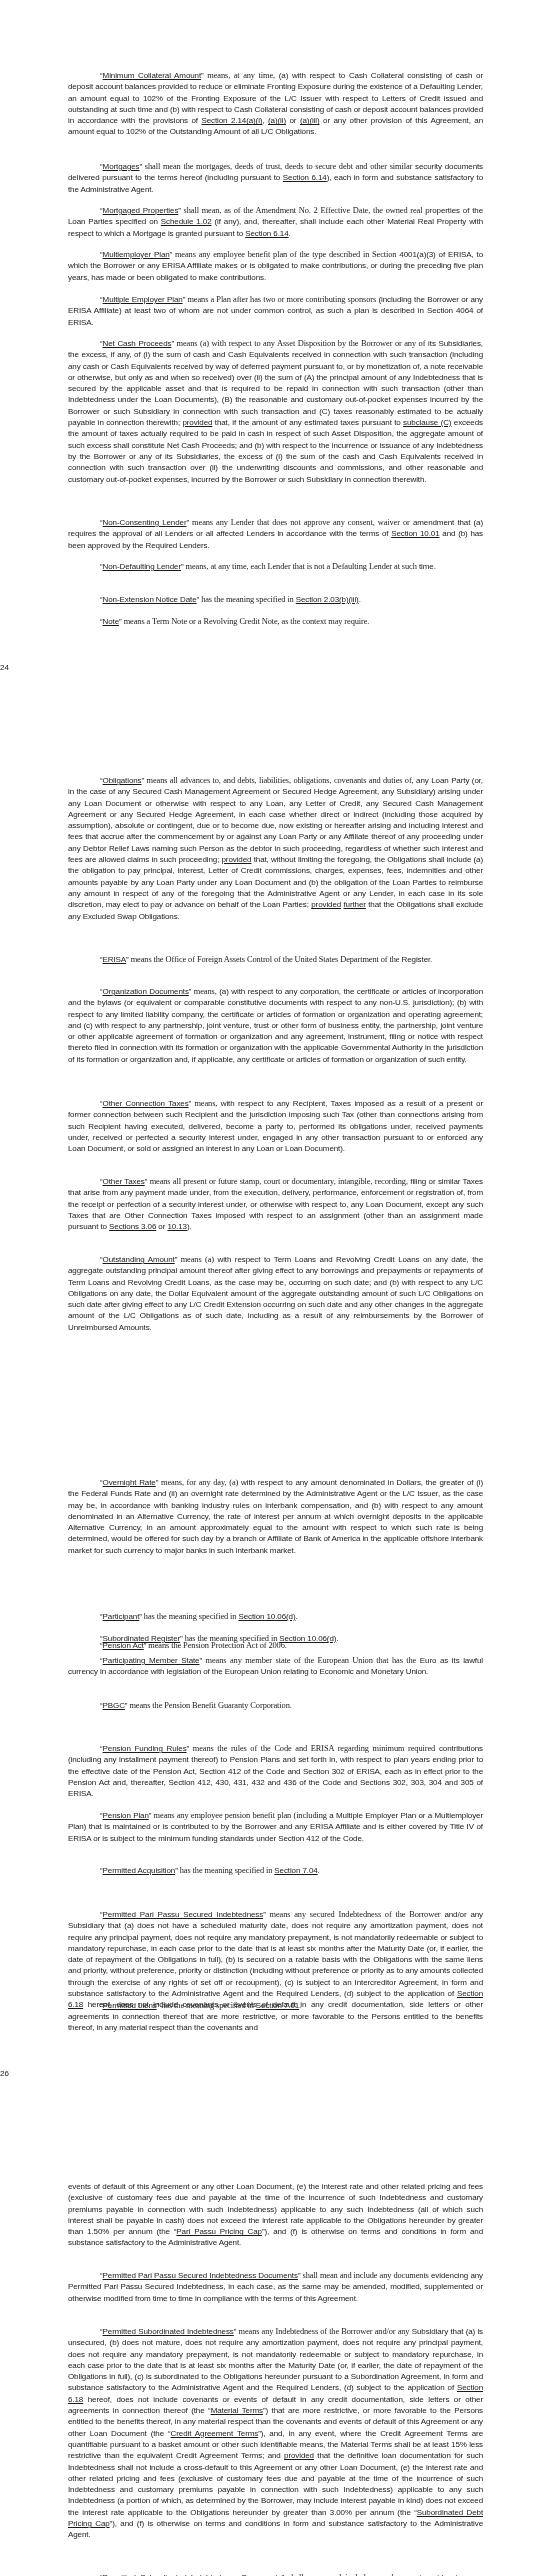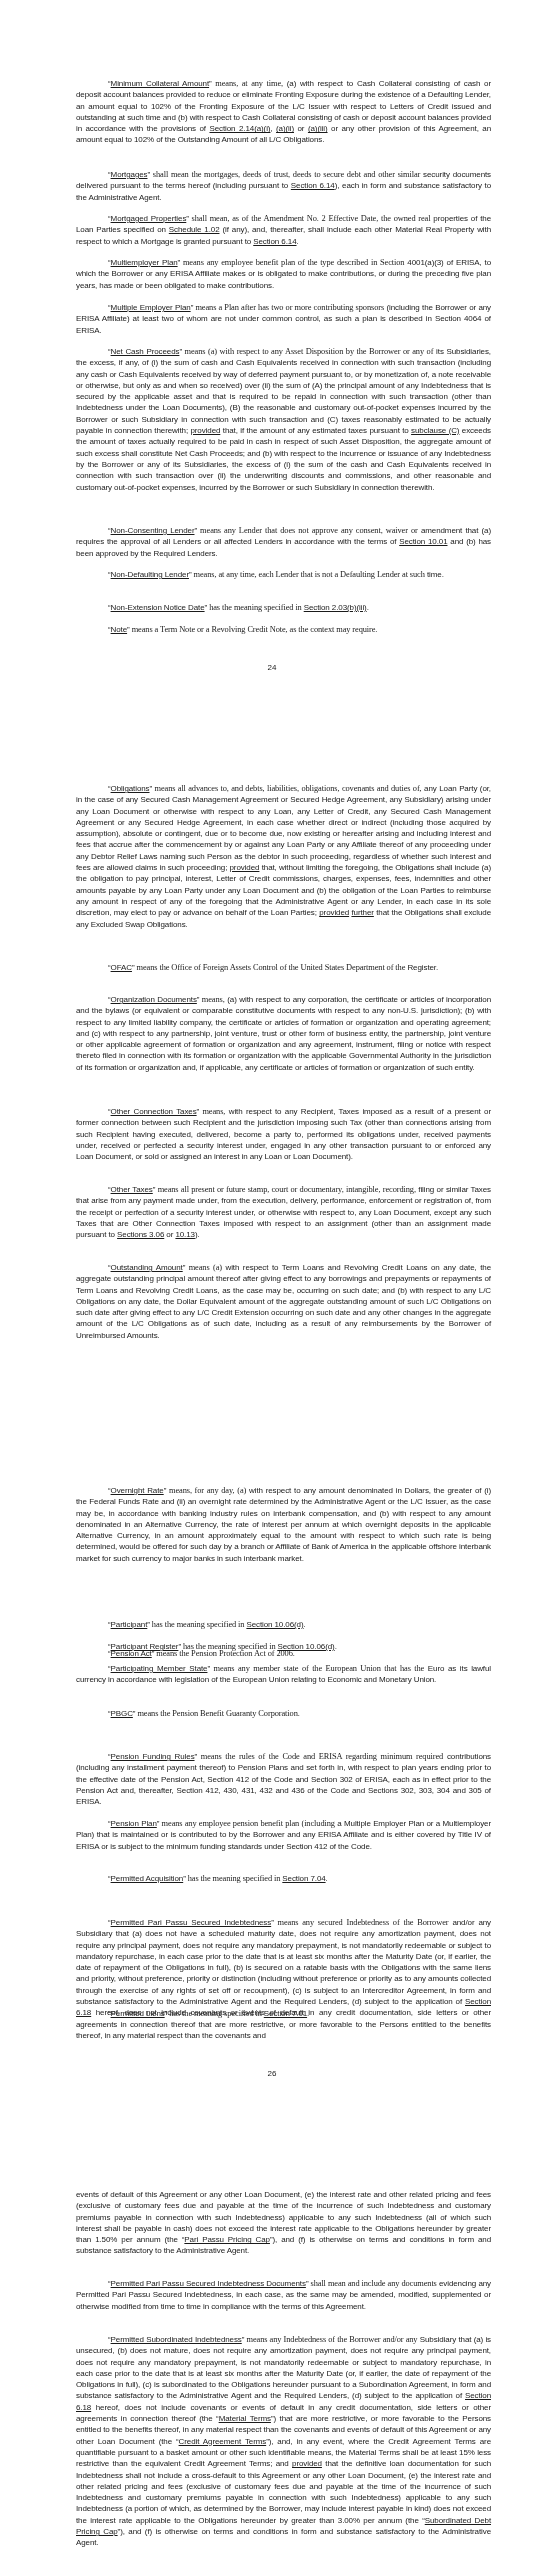--- a/index.html
+++ b/index.html
@@ -1,28 +1,28 @@
 <!DOCTYPE html>
 <html style="font-size:8.2px"><head>
 <meta charset="utf-8">
 <style>
   html, body { margin: 0; padding: 0; background: #ffffff; }
   body { width: 544px; height: 2813px; position: relative; overflow: hidden; }
   .doc { position: absolute; left: 0; top: 0; width: 544px; height: 2813px; }
   .para {
     position: absolute; left: 64px; width: 415px;
     font-family: "Liberation Sans", sans-serif; font-size: 8px; line-height: 11.3px;
-    color: #1a1a1a; text-align: justify; text-indent: 32px; margin: 12px;
+    color: #1a1a1a; text-align: justify; text-indent: 32px; margin: 4px;
     letter-spacing: -0.1px;
   }
   .para.cont { text-indent: 0; }
   .serif { font-family: "Liberation Serif", serif; font-size: 8.4px; }
   .term, .ref { text-decoration: underline; text-underline-offset: 1px; }
   .pagenum {
-    position: absolute; left: 0; width: 544px; text-align: center;
+    position: absolute; left: 0; width: 544px; text-align: left;
     font-family: "Liberation Sans", sans-serif; font-size: 8px; line-height: 11.3px; color: #1a1a1a;
   }
 </style>
 </head>
 <body>
 
 <div class="doc">
 
   <p class="para" style="top:66px">“<span class="term">Minimum Collateral Amount</span>”<span class="serif"> means, at any time,</span><span> (a) with respect to Cash Collateral consisting of cash or deposit account balances provided to reduce or eliminate Fronting Exposure during the existence of a Defaulting Lender, an amount equal to 102% of the Fronting Exposure of the L/C Issuer with respect to Letters of Credit issued and outstanding at such time and (b) with respect to Cash Collateral consisting of cash or deposit account balances provided in accordance with the provisions of </span><span class="ref">Section 2.14(a)(i)</span><span>, </span><span class="ref">(a)(ii)</span><span> or </span><span class="ref">(a)(iii)</span><span> or any other provision of this Agreement, an amount equal to 102% of the Outstanding Amount of all L/C Obligations.</span></p>
   <p class="para" style="top:157px">“<span class="term">Mortgages</span>”<span class="serif"> shall mean the mortgages, deeds of trust, deeds to secure debt and other similar</span><span> security documents delivered pursuant to the terms hereof (including pursuant to </span><span class="ref">Section 6.14</span><span>), each in form and substance satisfactory to the Administrative Agent.</span></p>
@@ -30,29 +30,29 @@
   <p class="para" style="top:245px">“<span class="term">Multiemployer Plan</span>”<span class="serif"> means any employee benefit plan of the type described in Section</span><span> 4001(a)(3) of ERISA, to which the Borrower or any ERISA Affiliate makes or is obligated to make contributions, or during the preceding five plan years, has made or been obligated to make contributions.</span></p>
   <p class="para" style="top:290px">“<span class="term">Multiple Employer Plan</span>”<span class="serif"> means a Plan after has two or more contributing sponsors</span><span> (including the Borrower or any ERISA Affiliate) at least two of whom are not under common control, as such a plan is described in Section 4064 of ERISA.</span></p>
   <p class="para" style="top:334px">“<span class="term">Net Cash Proceeds</span>”<span class="serif"> means (a) with respect to any Asset Disposition by the Borrower or any of</span><span> its Subsidiaries, the excess, if any, of (i) the sum of cash and Cash Equivalents received in connection with such transaction (including any cash or Cash Equivalents received by way of deferred payment pursuant to, or by monetization of, a note receivable or otherwise, but only as and when so received) over (ii) the sum of (A) the principal amount of any Indebtedness that is secured by the applicable asset and that is required to be repaid in connection with such transaction (other than Indebtedness under the Loan Documents), (B) the reasonable and customary out-of-pocket expenses incurred by the Borrower or such Subsidiary in connection with such transaction and (C) taxes reasonably estimated to be actually payable in connection therewith; </span><span class="ref">provided</span><span> that, if the amount of any estimated taxes pursuant to </span><span class="ref">subclause (C)</span><span> exceeds the amount of taxes actually required to be paid in cash in respect of such Asset Disposition, the aggregate amount of such excess shall constitute Net Cash Proceeds; and (b) with respect to the incurrence or issuance of any Indebtedness by the Borrower or any of its Subsidiaries, the excess of (i) the sum of the cash and Cash Equivalents received in connection with such transaction over (ii) the underwriting discounts and commissions, and other reasonable and customary out-of-pocket expenses, incurred by the Borrower or such Subsidiary in connection therewith.</span></p>
   <p class="para" style="top:513px">“<span class="term">Non-Consenting Lender</span>”<span class="serif"> means any Lender that does not approve any consent, waiver or</span><span> amendment that (a) requires the approval of all Lenders or all affected Lenders in accordance with the terms of </span><span class="ref">Section 10.01</span><span> and (b) has been approved by the Required Lenders.</span></p>
   <p class="para" style="top:557px">“<span class="term">Non-Defaulting Lender</span>”<span class="serif"> means, at any time, each Lender that is not a Defaulting Lender at such</span><span> time.</span></p>
   <p class="para" style="top:590px">“<span class="term">Non-Extension Notice Date</span>”<span class="serif"> has the meaning specified in </span><span class="ref">Section 2.03(b)(iii)</span><span>.</span></p>
   <p class="para" style="top:612px">“<span class="term">Note</span>”<span class="serif"> means a Term Note or a Revolving Credit Note, as the context may require.</span></p>
   <div class="pagenum" style="top:662px">24</div>
 
   <p class="para" style="top:771px">“<span class="term">Obligations</span>”<span class="serif"> means all advances to, and debts, liabilities, obligations, covenants and duties of,</span><span> any Loan Party (or, in the case of any Secured Cash Management Agreement or Secured Hedge Agreement, any Subsidiary) arising under any Loan Document or otherwise with respect to any Loan, any Letter of Credit, any Secured Cash Management Agreement or any Secured Hedge Agreement, in each case whether direct or indirect (including those acquired by assumption), absolute or contingent, due or to become due, now existing or hereafter arising and including interest and fees that accrue after the commencement by or against any Loan Party or any Affiliate thereof of any proceeding under any Debtor Relief Laws naming such Person as the debtor in such proceeding, regardless of whether such interest and fees are allowed claims in such proceeding; </span><span class="ref">provided</span><span> that, without limiting the foregoing, the Obligations shall include (a) the obligation to pay principal, interest, Letter of Credit commissions, charges, expenses, fees, indemnities and other amounts payable by any Loan Party under any Loan Document and (b) the obligation of the Loan Parties to reimburse any amount in respect of any of the foregoing that the Administrative Agent or any Lender, in each case in its sole discretion, may elect to pay or advance on behalf of the Loan Parties; </span><span class="ref">provided</span><span> </span><span class="ref">further</span><span> that the Obligations shall exclude any Excluded Swap Obligations.</span></p>
-  <p class="para" style="top:950px">“<span class="term">OFAC</span>”<span class="serif"> means the Office of Foreign Assets Control of the United States Department of the</span><span> Register.</span></p>
+  <p class="para" style="top:950px">“<span class="term">ERISA</span>”<span class="serif"> means the Office of Foreign Assets Control of the United States Department of the</span><span> Register.</span></p>
   <p class="para" style="top:982px">“<span class="term">Organization Documents</span>”<span class="serif"> means,</span><span> (a) with respect to any corporation, the certificate or articles of incorporation and the bylaws (or equivalent or comparable constitutive documents with respect to any non-U.S. jurisdiction); (b) with respect to any limited liability company, the certificate or articles of formation or organization and operating agreement; and (c) with respect to any partnership, joint venture, trust or other form of business entity, the partnership, joint venture or other applicable agreement of formation or organization and any agreement, instrument, filing or notice with respect thereto filed in connection with its formation or organization with the applicable Governmental Authority in the jurisdiction of its formation or organization and, if applicable, any certificate or articles of formation or organization of such entity.</span></p>
   <p class="para" style="top:1094px">“<span class="term">Other Connection Taxes</span>”<span class="serif"> means,</span><span> with respect to any Recipient, Taxes imposed as a result of a present or former connection between such Recipient and the jurisdiction imposing such Tax (other than connections arising from such Recipient having executed, delivered, become a party to, performed its obligations under, received payments under, received or perfected a security interest under, engaged in any other transaction pursuant to or enforced any Loan Document, or sold or assigned an interest in any Loan or Loan Document).</span></p>
   <p class="para" style="top:1172px">“<span class="term">Other Taxes</span>”<span class="serif"> means all present or future stamp, court or documentary, intangible, recording,</span><span> filing or similar Taxes that arise from any payment made under, from the execution, delivery, performance, enforcement or registration of, from the receipt or perfection of a security interest under, or otherwise with respect to, any Loan Document, except any such Taxes that are Other Connection Taxes imposed with respect to an assignment (other than an assignment made pursuant to </span><span class="ref">Sections 3.06</span><span> or </span><span class="ref">10.13</span><span>).</span></p>
   <p class="para" style="top:1250px">“<span class="term">Outstanding Amount</span>”<span class="serif"> means (a)</span><span> with respect to Term Loans and Revolving Credit Loans on any date, the aggregate outstanding principal amount thereof after giving effect to any borrowings and prepayments or repayments of Term Loans and Revolving Credit Loans, as the case may be, occurring on such date; and (b) with respect to any L/C Obligations on any date, the Dollar Equivalent amount of the aggregate outstanding amount of such L/C Obligations on such date after giving effect to any L/C Credit Extension occurring on such date and any other changes in the aggregate amount of the L/C Obligations as of such date, including as a result of any reimbursements by the Borrower of Unreimbursed Amounts.</span></p>
 
   <p class="para" style="top:1473px">“<span class="term">Overnight Rate</span>”<span class="serif"> means, for any day, (a)</span><span> with respect to any amount denominated in Dollars, the greater of (i) the Federal Funds Rate and (ii) an overnight rate determined by the Administrative Agent or the L/C Issuer, as the case may be, in accordance with banking industry rules on interbank compensation, and (b) with respect to any amount denominated in an Alternative Currency, the rate of interest per annum at which overnight deposits in the applicable Alternative Currency, in an amount approximately equal to the amount with respect to which such rate is being determined, would be offered for such day by a branch or Affiliate of Bank of America in the applicable offshore interbank market for such currency to major banks in such interbank market.</span></p>
   <p class="para" style="top:1607px">“<span class="term">Participant</span>”<span class="serif"> has the meaning specified in </span><span class="ref">Section 10.06(d)</span><span>.</span></p>
-  <p class="para" style="top:1629px">“<span class="term">Participant Register</span>”<span class="serif"> has the meaning specified in </span><span class="ref">Section 10.06(d)</span><span>.</span></p>
+  <p class="para" style="top:1629px">“<span class="term">Subordinated Register</span>”<span class="serif"> has the meaning specified in </span><span class="ref">Section 10.06(d)</span><span>.</span></p>
   <p class="para" style="top:1651px">“<span class="term">Participating Member State</span>”<span class="serif"> means any member state of the European Union that has the</span><span> Euro as its lawful currency in accordance with legislation of the European Union relating to Economic and Monetary Union.</span></p>
   <p class="para" style="top:1696px">“<span class="term">PBGC</span>”<span class="serif"> means the Pension Benefit Guaranty Corporation.</span></p>
   <p class="para" style="top:1636px">“<span class="term">Pension Act</span>”<span class="serif"> means the Pension Protection Act of 2006.</span></p>
   <p class="para" style="top:1739px">“<span class="term">Pension Funding Rules</span>”<span class="serif"> means the rules of the Code and ERISA regarding minimum required</span><span> contributions (including any installment payment thereof) to Pension Plans and set forth in, with respect to plan years ending prior to the effective date of the Pension Act, Section 412 of the Code and Section 302 of ERISA, each as in effect prior to the Pension Act and, thereafter, Section 412, 430, 431, 432 and 436 of the Code and Sections 302, 303, 304 and 305 of ERISA.</span></p>
   <p class="para" style="top:1806px">“<span class="term">Pension Plan</span>”<span class="serif"> means any employee pension benefit plan (including</span><span> a Multiple Employer Plan or a Multiemployer Plan) that is maintained or is contributed to by the Borrower and any ERISA Affiliate and is either covered by Title IV of ERISA or is subject to the minimum funding standards under Section 412 of the Code.</span></p>
   <p class="para" style="top:1861px">“<span class="term">Permitted Acquisition</span>”<span class="serif"> has the meaning specified in </span><span class="ref">Section 7.04</span><span>.</span></p>
   <p class="para" style="top:1996px">“<span class="term">Permitted Liens</span>”<span class="serif"> has the meaning specified in </span><span class="ref">Section 7.01</span><span>.</span></p>
   <p class="para" style="top:1905px">“<span class="term">Permitted Pari Passu Secured Indebtedness</span>”<span class="serif"> means any secured Indebtedness of the Borrower</span><span> and/or any Subsidiary that (a) does not have a scheduled maturity date, does not require any amortization payment, does not require any principal payment, does not require any mandatory prepayment, is not mandatorily redeemable or subject to mandatory repurchase, in each case prior to the date that is at least six months after the Maturity Date (or, if earlier, the date of repayment of the Obligations in full), (b) is secured on a ratable basis with the Obligations with the same liens and priority, without preference, priority or distinction (including without preference or priority as to any amounts collected through the exercise of any rights of set off or recoupment), (c) is subject to an Intercreditor Agreement, in form and substance satisfactory to the Administrative Agent and the Required Lenders, (d) subject to the application of </span><span class="ref">Section 6.18</span><span> hereof, does not include covenants or events of default in any credit documentation, side letters or other agreements in connection thereof that are more restrictive, or more favorable to the Persons entitled to the benefits thereof, in any material respect than the covenants and</span></p>
   <div class="pagenum" style="top:2068px">26</div>
 

